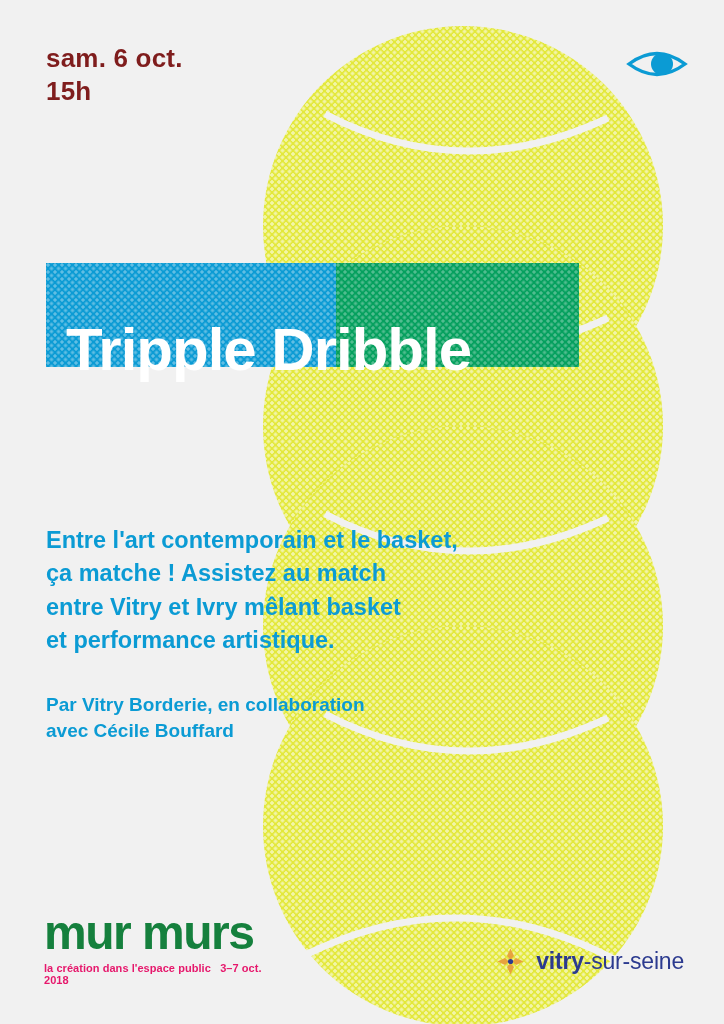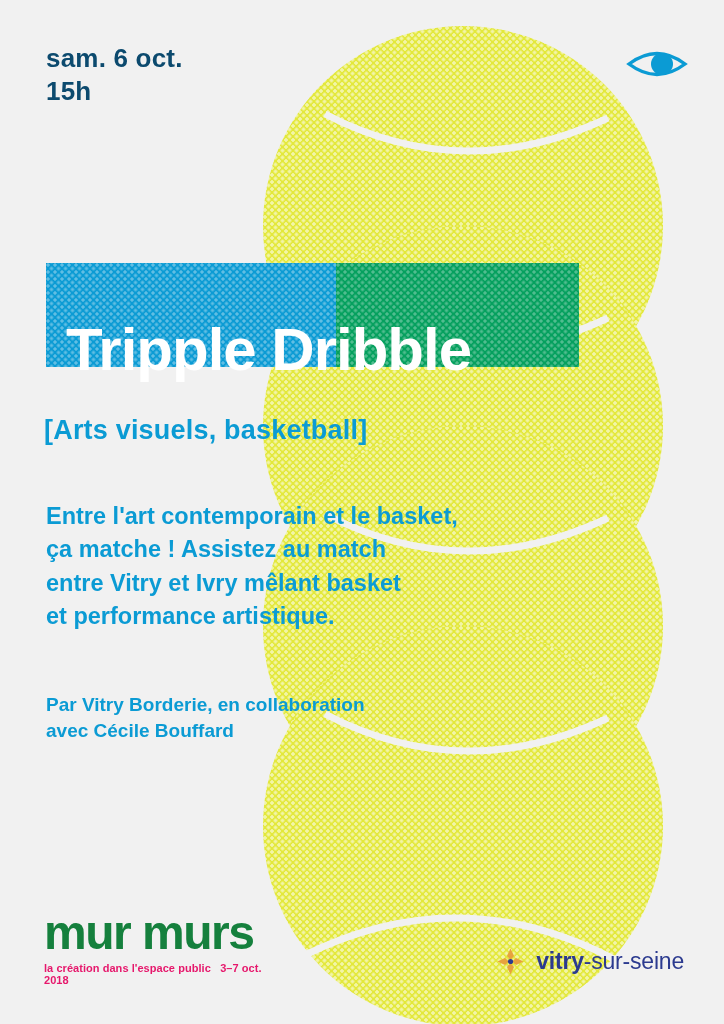--- a/index.html
+++ b/index.html
@@ -53,21 +53,21 @@
     right: 36px;
     width: 62px;
     height: 44px;
   }
 
   
   .date {
     position: absolute;
     left: 46px;
     top: 42px;
-    color: #0c4a6e;
+    color: #7f1d1d;
     font-size: 26px;
     font-weight: bold;
     line-height: 1.28;
     letter-spacing: 0.2px;
     white-space: pre-line;
   }
 
   .title-band {
     position: absolute;
     left: 46px;
@@ -116,21 +116,21 @@
     top: 415px;
     color: #0b9bd4;
     font-size: 27px;
     font-weight: bold;
     letter-spacing: 0.2px;
   }
 
   .body-text {
     position: absolute;
     left: 46px;
-    top: 500px;
+    top: 524px;
     width: 600px;
     color: #0b9bd4;
     font-size: 23.5px;
     font-weight: bold;
     line-height: 1.42;
     white-space: pre-line;
   }
 
   .credits {
     position: absolute;
@@ -227,21 +227,20 @@
 
   <div class="date">sam. 6 oct.
 15h</div>
 
   <div class="title-band">
     <div class="band-blue"></div>
     <div class="band-green"></div>
     <div class="title-text">Tripple Dribble</div>
   </div>
 
-  <div class="subtitle">[Arts visuels, basketball]</div>
 
   <div class="body-text">Entre l'art contemporain et le basket,
 ça matche ! Assistez au match
 entre Vitry et Ivry mêlant basket
 et performance artistique.</div>
 
   <div class="credits">Par Vitry Borderie, en collaboration
 avec Cécile Bouffard</div>
 
   <div class="murmurs">

